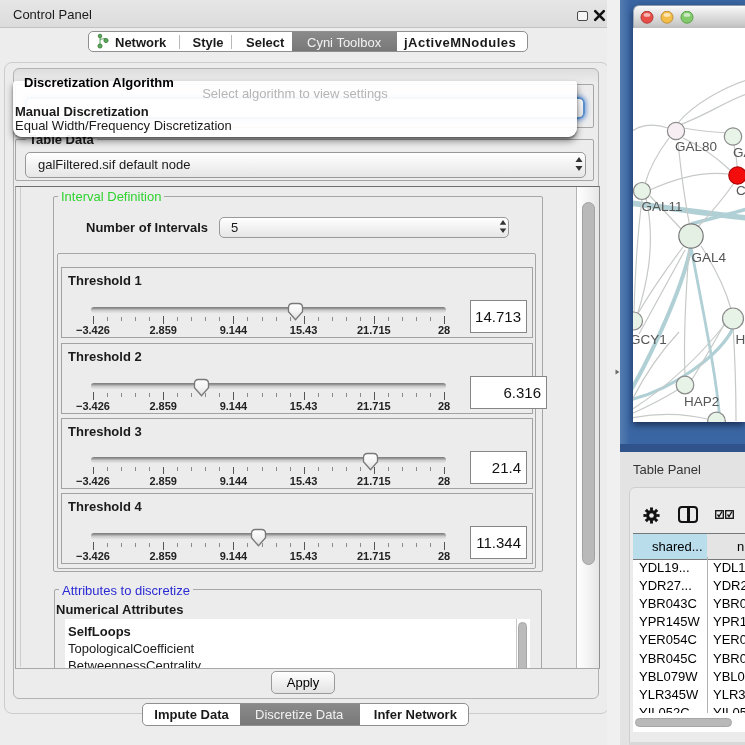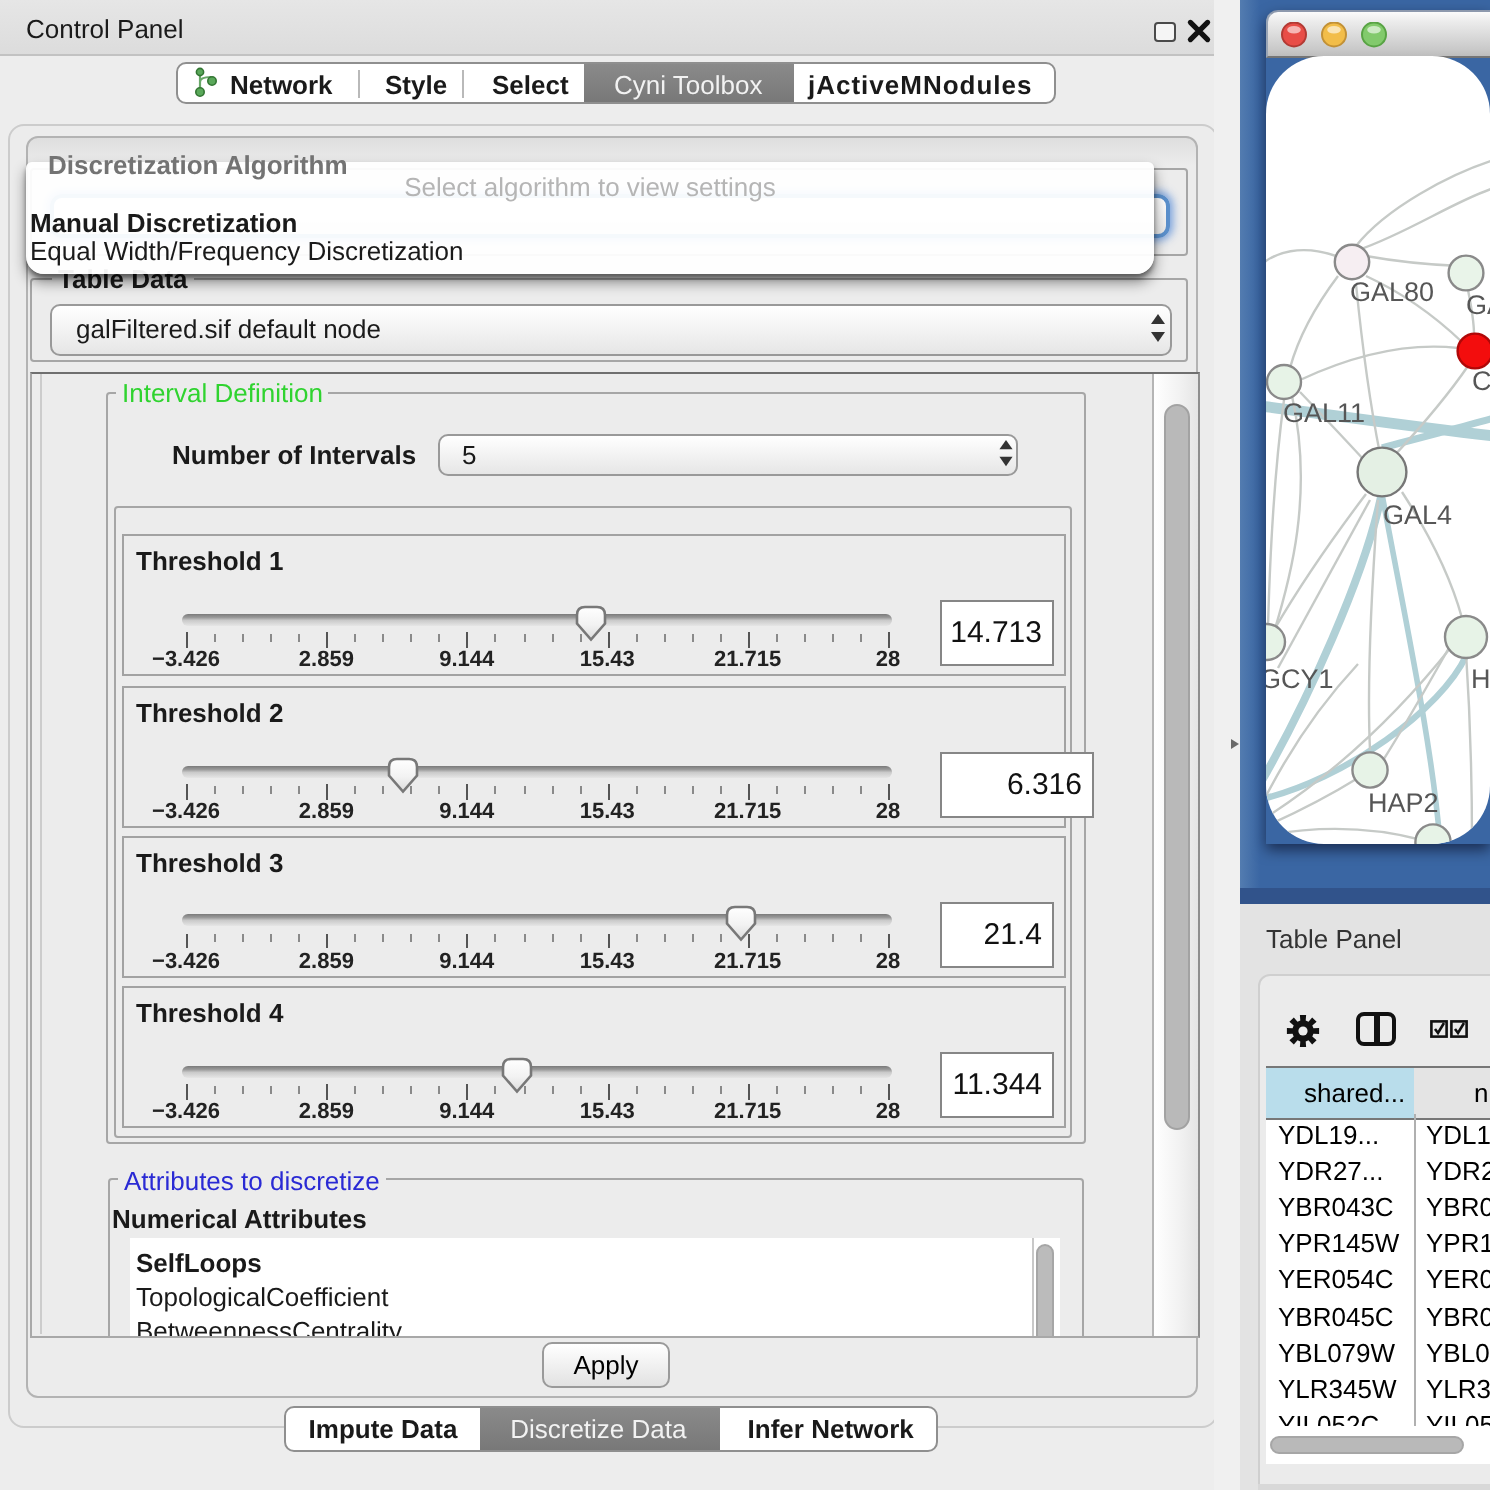--- a/index.html
+++ b/index.html
@@ -296,21 +296,21 @@
   <div class="abs" style="left:96.3px;top:0;width:120px;height:21px;background:linear-gradient(#8a8a8a,#787878);"></div>
   <div class="abs b13" style="left:11px;top:3px;">Impute Data</div>
   <div class="abs" style="left:111.8px;top:3px;color:#f2f2f2;">Discretize Data</div>
   <div class="abs b13" style="left:230.5px;top:3px;">Infer Network</div>
 </div>
 
 <div class="abs" id="popup" style="left:13px;top:81px;width:564px;height:56px;
      background:rgba(255,255,255,0.94);border-radius:3px 3px 9px 9px;
      box-shadow:0 2px 2px rgba(0,0,0,0.35), 0 4px 7px rgba(0,0,0,0.45);"></div>
 <div class="abs" style="left:13px;top:86px;width:564px;text-align:center;font-size:13px;color:#b5b5b5;">Select algorithm to view settings</div>
-<div class="abs b13" style="left:24px;top:75px;color:#737373;">Discretization Algorithm</div>
+<div class="abs b13" style="left:24px;top:75px;color:#000000;">Discretization Algorithm</div>
 <div class="abs b13" style="left:15px;top:104px;">Manual Discretization</div>
 <div class="abs r13" style="left:15px;top:118px;">Equal Width/Frequency Discretization</div>
 
 <div class="abs" style="left:607px;top:0;width:13px;height:745px;background:#f0f0f0;"></div>
 <svg class="abs" style="left:615px;top:369px;" width="5" height="6" viewBox="0 0 5 6">
     <path d="M0.5 5.5 L0.5 0.5 L4.5 3" fill="#6a6a6a"></path>
   </svg>
 
 <div class="abs" style="left:620px;top:0;width:125px;height:452px;
      background:linear-gradient(90deg,#537cb0 0px,#3a66a3 10px);"></div>
@@ -323,21 +323,21 @@
      border-top:1px solid #8d99ad;border-left:1px solid #9aa5b5;"></div>
 <svg class="abs" style="left:640px;top:11px;" width="60" height="13" viewBox="0 0 60 13">
   <circle cx="7" cy="6.2" r="6" fill="#e84d47" stroke="#b23a34" stroke-width="1"></circle>
   <circle cx="27" cy="6.2" r="6" fill="#f2bd49" stroke="#c29136" stroke-width="1"></circle>
   <circle cx="47" cy="6.2" r="6" fill="#82ca6c" stroke="#58a344" stroke-width="1"></circle>
   <ellipse cx="7" cy="3.9" rx="3.4" ry="1.9" fill="rgba(255,255,255,0.6)"></ellipse>
   <ellipse cx="27" cy="3.9" rx="3.4" ry="1.9" fill="rgba(255,255,255,0.6)"></ellipse>
   <ellipse cx="47" cy="3.9" rx="3.4" ry="1.9" fill="rgba(255,255,255,0.6)"></ellipse>
 </svg>
 
-<div class="abs" style="left:633px;top:28px;width:112px;height:394px;background:#ffffff;overflow:hidden;border-radius:29px;">
+<div class="abs" style="left:633px;top:28px;width:112px;height:394px;background:#ffffff;overflow:hidden;">
   <svg width="112" height="394" viewBox="0 0 112 394" style="position:absolute;left:0;top:0;">
       <g transform="translate(0,4)">
     <path d="M -3 171 C 30 175, 70 181, 114 186" stroke="#b0d0d6" stroke-width="5.5" fill="none"></path>
 <path d="M 58 192 C 80 186, 100 181, 114 177" stroke="#b0d0d6" stroke-width="3.5" fill="none"></path>
 <path d="M 58 214 C 50 255, 20 320, -3 360" stroke="#b0d0d6" stroke-width="4" fill="none"></path>
 <path d="M 100 296 C 88 322, 40 358, -4 368" stroke="#b0d0d6" stroke-width="3.2" fill="none"></path>
 <path d="M 58 215 C 70 280, 83 340, 87 389" stroke="#b0d0d6" stroke-width="2.8" fill="none"></path>
 <path d="M 114 62 C 95 68, 70 85, 46 93" stroke="#c6cac7" stroke-width="1.2" fill="none"></path>
 <path d="M 114 48 C 92 55, 60 72, 45 91" stroke="#c6cac7" stroke-width="1.2" fill="none"></path>
 <path d="M 50 96 Q 72 100 97 101" stroke="#c6cac7" stroke-width="1.2" fill="none"></path>

